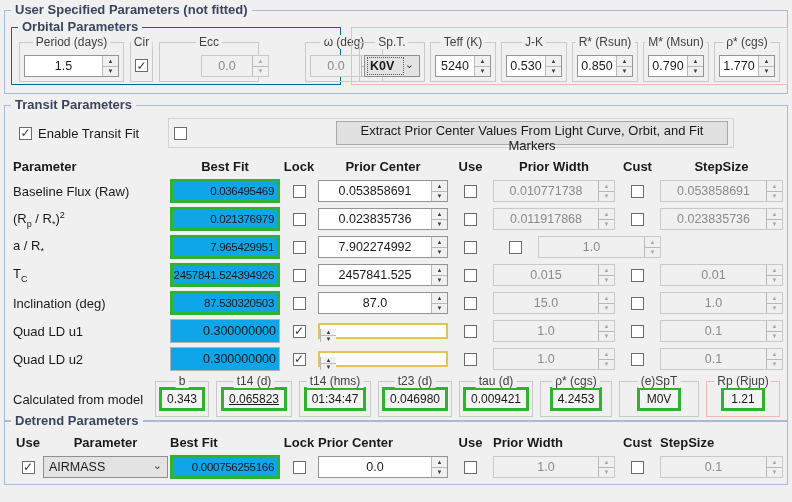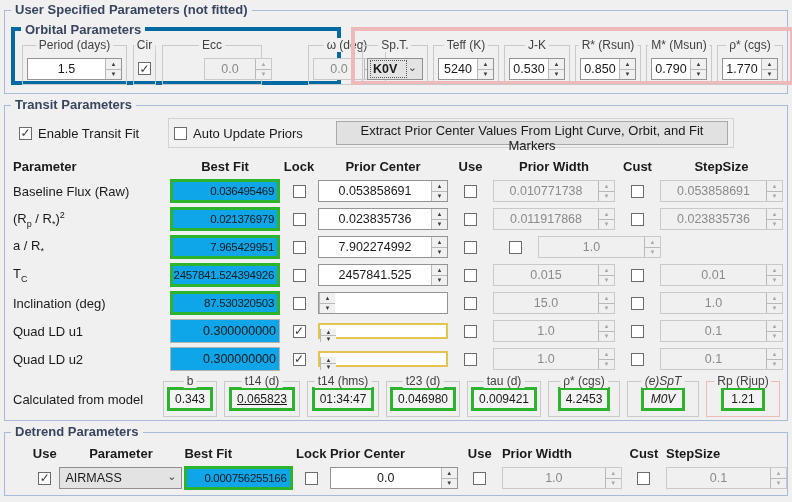--- a/index.html
+++ b/index.html
@@ -8,21 +8,21 @@
     width:792px; height:502px; overflow:hidden; position:relative;
     background:#f0f0f0;
     font-family:"Liberation Sans", sans-serif; font-size:13px; color:#1a1a1a;
   }
   
   .gbox { position:relative; border:1px solid #a7bbd9; margin:0 4px; }
   .gbox-title {
     position:absolute; top:-9px; left:6px; background:#f0f0f0;
     padding:0 4px; font-weight:bold; color:#39455f; white-space:nowrap;
   }
-  .inner-gbox { position:relative; border:4px solid #0369a1; }
+  .inner-gbox { position:relative; border:1px solid #0369a1; }
   .inner-gbox.pink { border-color:#efb9b9; }
   
   .fbox { position:relative; border:1px solid #c9c9c9; padding:12px 4px 4px 4px; }
   .fbox-title {
     position:absolute; top:-8px; left:50%; transform:translateX(-50%);
     background:#f0f0f0; padding:0 3px; font-size:12px; color:#414141; white-space:nowrap;
   }
   
   .spin { display:flex; height:22px; background:#fff; border:1px solid #949494; width:100%; }
   .spin-field { flex:1; text-align:center; padding:2px 3px; font-size:12.5px;
@@ -89,21 +89,21 @@
   .calcrow { display:flex; padding-left:8px; align-items:center; }
   .calc-label { width:155px; padding-top:8px; }
   .calcbox { position:relative; border:1px solid #c9c9c9; height:36px; margin-top:8px;
     display:flex; align-items:center; justify-content:center; margin-right:7px; }
   .calcbox.pink { border-color:#efb9b9; }
   .calc-title { position:absolute; top:-8px; left:50%; transform:translateX(-50%);
     background:#f0f0f0; padding:0 3px; font-size:12px; color:#414141; white-space:nowrap; }
   .calc-val { border:3px solid #2db32d; background:#f3f3f3; padding:2px 5px; font-size:12px;
     min-width:44px; text-align:center; white-space:nowrap; }
   
-  #sec-detrend { margin-top:11px; height:64px;padding-left:17px; }
+  #sec-detrend { height:64px; }
   .dhead { display:flex; margin-top:12px; padding-left:8px; font-weight:bold; height:16px; align-items:center; }
   .c-duse  { width:30px; display:flex; justify-content:center; }
   .c-dparam{ width:127px; display:flex; align-items:center; padding-right:2px; }
   .dhead .c-duse,.dhead .c-dparam { display:block; text-align:center; }
   #detrend-row .trow { margin-top:3px; }
   
   .w95{width:95px;} .w68{width:68px;} .w56{width:56px;}
 </style>
 </head>
 <body>
@@ -227,21 +227,20 @@
   <div class="toolbar">
     <div class="cb-wrap enable-wrap">
       <span class="cb checked">
           <span class="cb-glyph">✓</span>
         </span>
       <span>Enable Transit Fit</span>
     </div>
     <div class="tool-panel">
       <div class="cb-wrap">
         <span class="cb"></span>
-        <span>Auto Update Priors</span>
       </div>
       <button class="extract-btn">Extract Prior Center Values From Light Curve, Orbit, and Fit Markers</button>
     </div>
   </div>
 
   <div class="thead">
     <div class="hc c-param left">Parameter</div>
     <div class="hc c-best">Best Fit</div>
     <div class="hc c-lock">Lock</div>
     <div class="hc c-prior">Prior Center</div>
@@ -414,20 +413,21 @@
       <div class="trow">
         <div class="c-param"><span>Inclination (deg)</span></div>
         <div class="c-best">
           <div class="bestfit green">87.530320503</div>
         </div>
         <div class="c-lock">
           <span class="cb"></span>
         </div>
         <div class="c-prior">
           <div class="spin">
+            <div class="spin-field">87.0</div>
             <div class="spin-btns">
               <div class="spin-btn">▲</div>
               <div class="spin-btn">▼</div>
             </div>
           </div>
         </div>
         <div class="c-use">
           <span class="cb"></span>
         </div>
         <div class="c-width">
@@ -562,21 +562,21 @@
           <div class="calc-val">0.046980</div>
         </div>
         <div class="calcbox" style="width: 74px;">
           <span class="calc-title">tau (d)</span>
           <div class="calc-val">0.009421</div>
         </div>
         <div class="calcbox" style="width: 72px;">
           <span class="calc-title">ρ* (cgs)</span>
           <div class="calc-val">4.2453</div>
         </div>
-        <div class="calcbox" style="width: 72px; font-style: italic;">
+        <div class="calcbox" style="width: 80px;">
           <span class="calc-title">(e)SpT</span>
           <div class="calc-val">M0V</div>
         </div>
         <div class="calcbox pink" style="width: 74px;">
           <span class="calc-title">Rp (Rjup)</span>
           <div class="calc-val">1.21</div>
         </div>
       </div>
   </div>
 </div>

